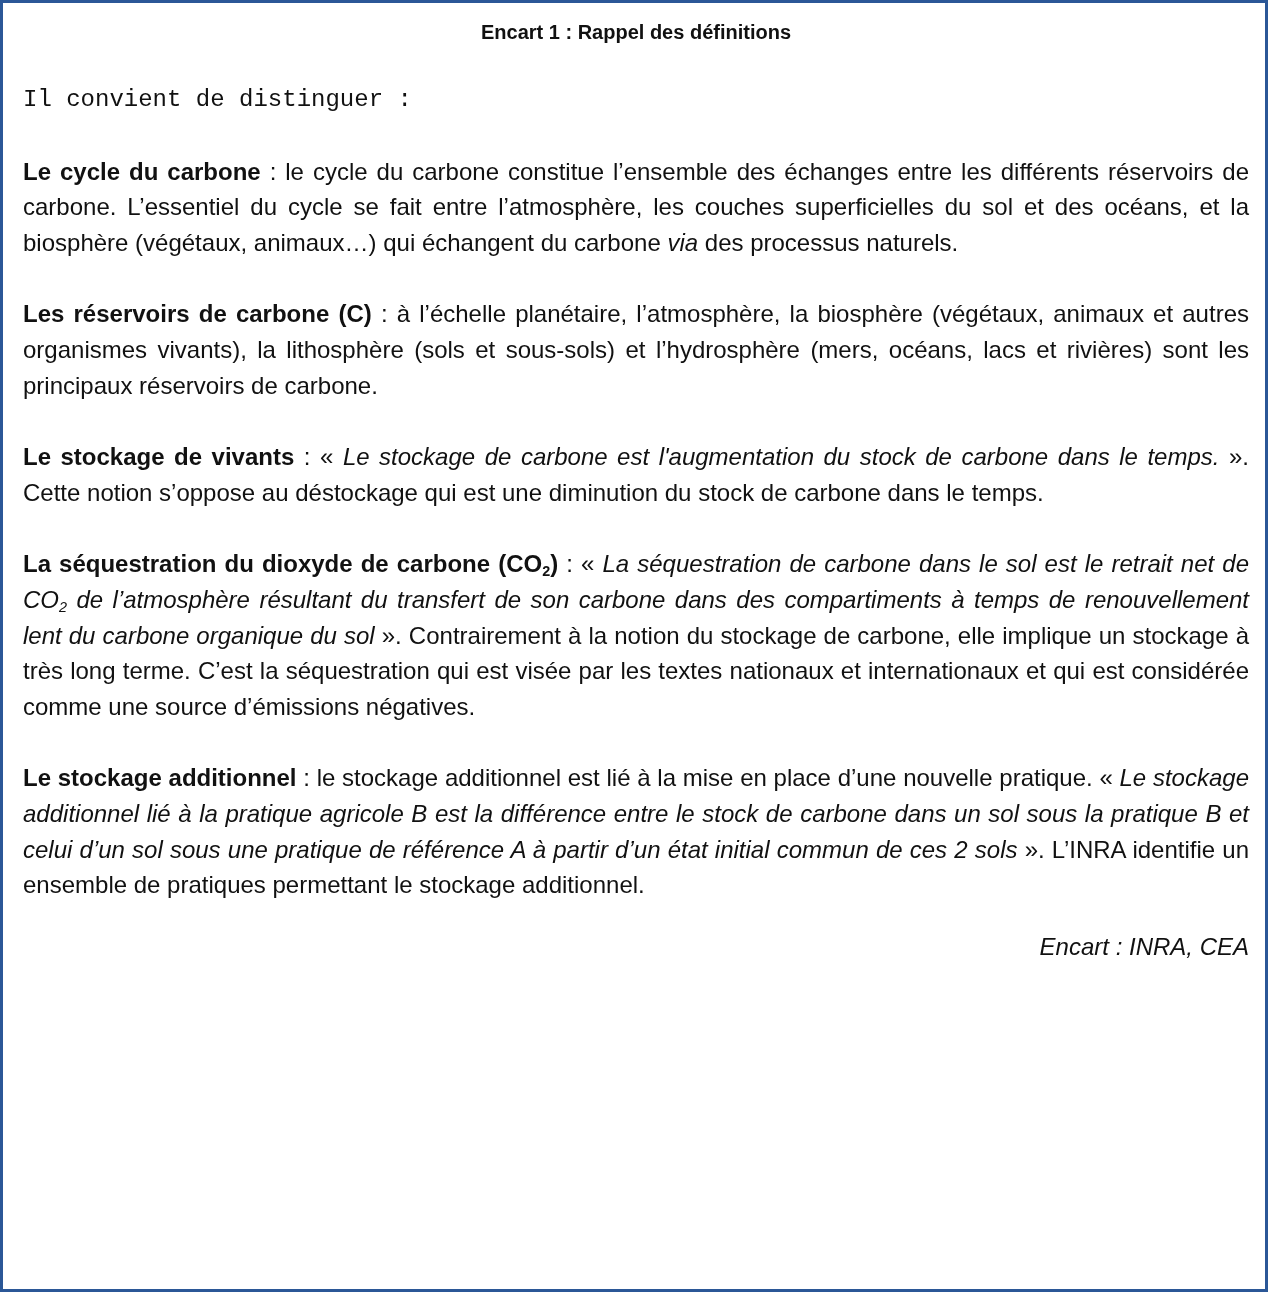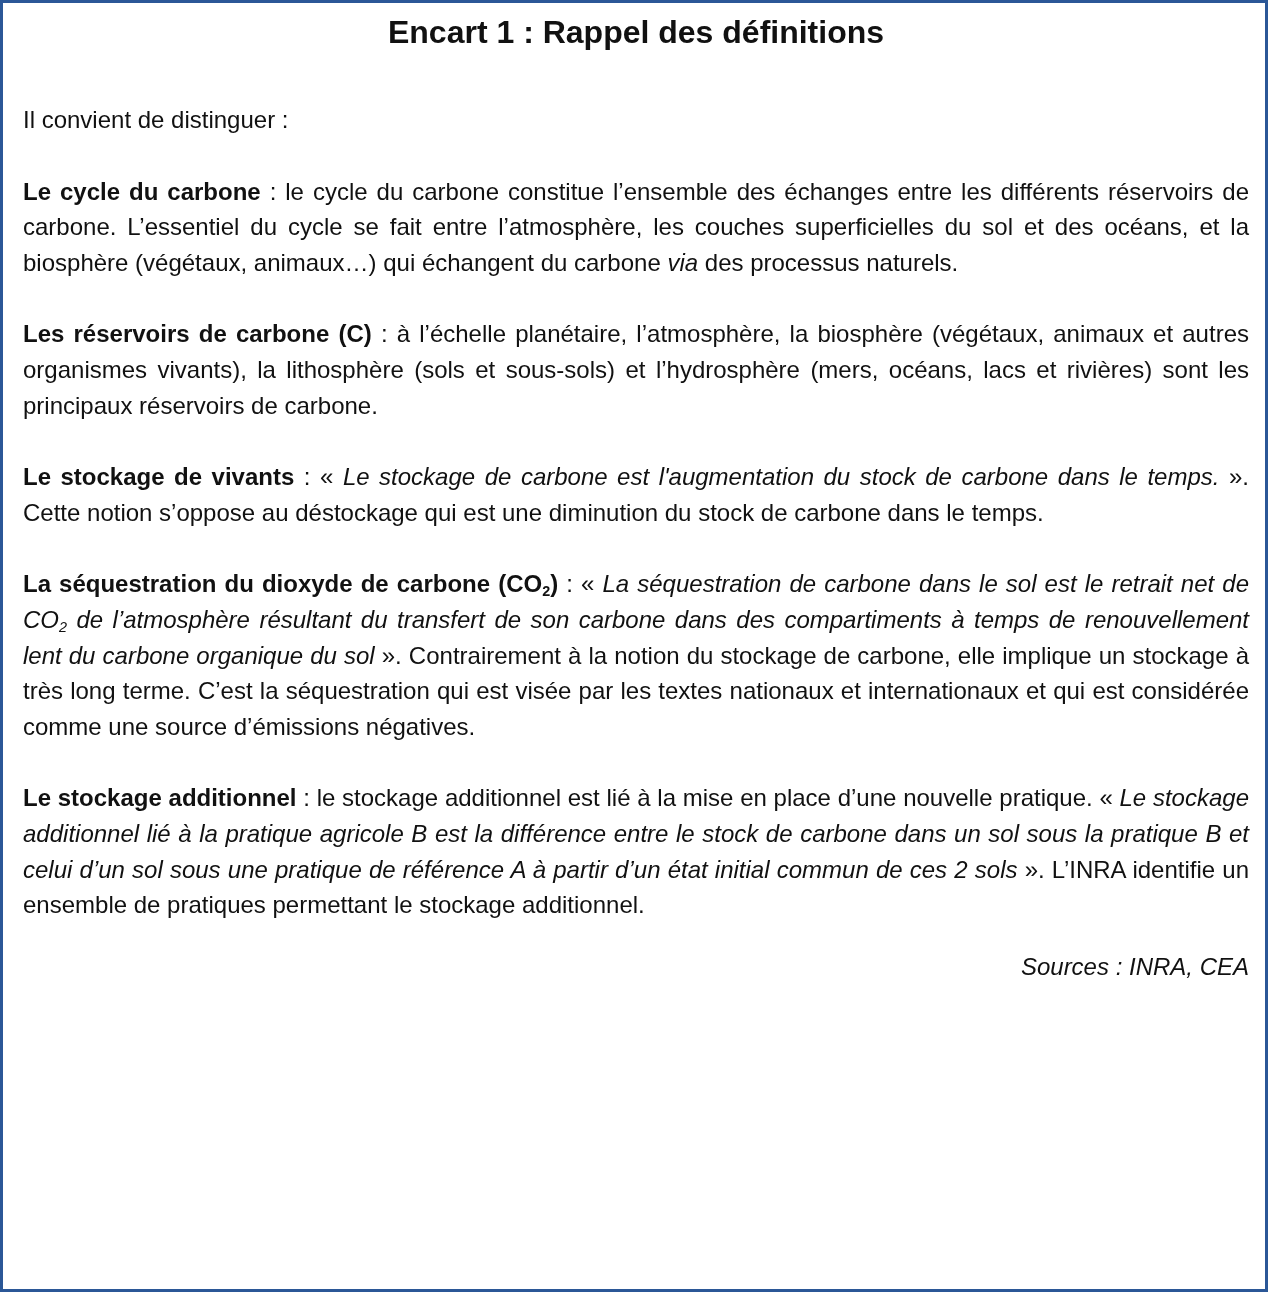--- a/index.html
+++ b/index.html
@@ -10,25 +10,25 @@
     border: 3px solid #2b5797;
     box-sizing: border-box;
     width: 1268px;
   }
   .content {
     position: absolute; left: 23px; top: 0; width: 1226px;
     font-family: "Liberation Sans", sans-serif;
     font-size: 24px; line-height: 35.6px; color: #111111;
   }
   .title {
-    text-align: center; font-weight: bold; font-size: 32px;
+    text-align: center; font-weight: bold; font-size: 20px;
     margin: 14px 0 0 0; line-height: 36px;
   }
   p { margin: 0; text-align: justify; }
-  .intro { margin-top: 52px; }
+  .intro { margin-top: 32px; font-family: Liberation Mono, monospace; }
   .para { margin-top: 36px; }
   b { font-weight: bold; }
   i { font-style: italic; }
   .source { text-align: right; font-style: italic; margin-top: 26px; }
   sub { font-size: 0.6em; vertical-align: -0.25em; line-height: 0; }
 </style>
 </head>
 <body>
 
 <div class="box"></div>
@@ -42,14 +42,14 @@
 
   <p class="para"><b>Les réservoirs de carbone (C)</b><span> : </span><span>à l’échelle planétaire, l’atmosphère, la biosphère (végétaux, animaux et autres organismes vivants), la lithosphère (sols et sous-sols) et l’hydrosphère (mers, océans, lacs et rivières) sont les principaux réservoirs de carbone.</span></p>
 
 
   <p class="para"><b>Le stockage de vivants</b><span> : « </span><i>Le stockage de carbone est l'augmentation du stock de carbone dans le temps.</i><span> ». Cette notion s’oppose au déstockage qui est une diminution du stock de carbone dans le temps.</span></p>
 
   <p class="para"><b><span>La séquestration du dioxyde de carbone (CO</span><sub>2</sub><span>)</span></b><span> : « </span><i><span>La séquestration de carbone dans le sol est le retrait net de CO</span><sub>2</sub><span> de l’atmosphère résultant du transfert de son carbone dans des compartiments à temps de renouvellement lent du carbone organique du sol</span></i><span> ». Contrairement à la notion du stockage de carbone, elle implique un stockage à très long terme. C’est la séquestration qui est visée par les textes nationaux et internationaux et qui est considérée comme une source d’émissions négatives.</span></p>
 
   <p class="para"><b>Le stockage additionnel</b><span> : </span><span>le stockage additionnel est lié à la mise en place d’une nouvelle pratique. « </span><i>Le stockage additionnel lié à la pratique agricole B est la différence entre le stock de carbone dans un sol sous la pratique B et celui d’un sol sous une pratique de référence A à partir d’un état initial commun de ces 2 sols</i><span> ». L’INRA identifie un ensemble de pratiques permettant le stockage additionnel.</span></p>
 
-  <p class="source">Sources : INRA, CEA</p>
+  <p class="source">Encart : INRA, CEA</p>
 </div>
 
 </body></html>

